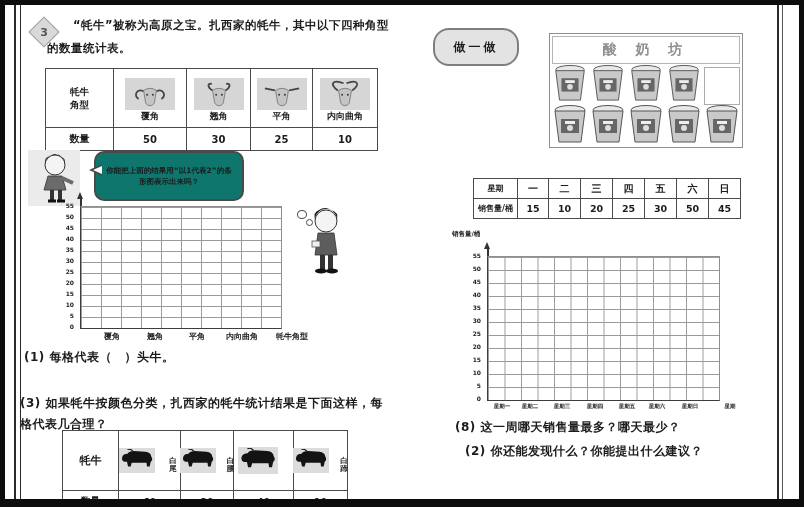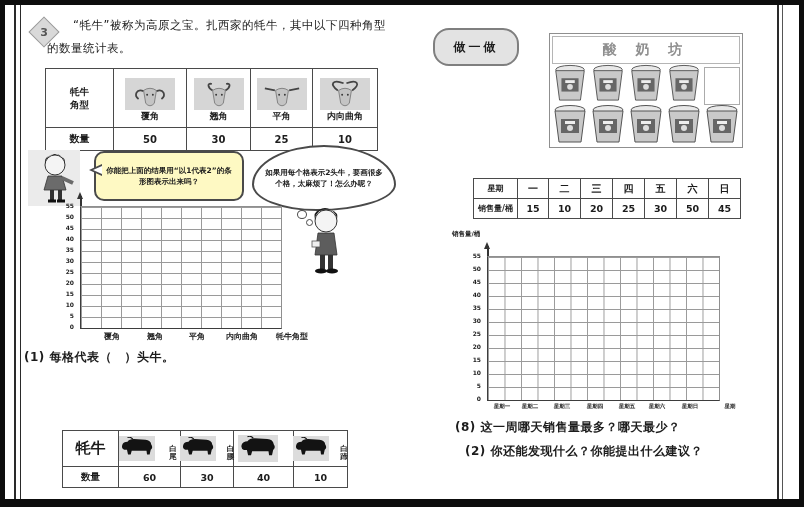--- a/index.html
+++ b/index.html
@@ -6,41 +6,41 @@
   .sheet{position:relative;width:804px;height:507px;background:#ffffff;overflow:hidden;
          font-family:"DejaVu Sans","Liberation Sans",sans-serif;color:#1c1c1c}
   .abs{position:absolute}
   
   .outer{inset:0;border:5px solid #0d0d0d;border-bottom-width:8px;pointer-events:none;z-index:9}
   .spineL{left:14px;top:5px;bottom:8px;width:4px;border-left:2px solid #2a2a2a;border-right:1px solid #2a2a2a}
   .spineR{left:777px;top:5px;bottom:8px;width:3px;border-left:2px solid #2a2a2a;border-right:1px solid #555}
   
   .dia{left:33px;top:21px;width:20px;height:20px;background:#d9d9d9;border:1.5px solid #9a9a9a;transform:rotate(45deg)}
   .dia span{display:flex;width:100%;height:100%;align-items:center;justify-content:center;transform:rotate(-45deg);font-size:11px;font-weight:bold;color:#555}
-  .ptext{left:47px;top:14px;width:348px;font-size:11.5px;font-weight:normal;line-height:23px;text-indent:26px;letter-spacing:.5px}
+  .ptext{left:47px;top:14px;width:348px;font-size:11.5px;font-weight:bold;line-height:23px;text-indent:26px;letter-spacing:.5px}
   
   table.grid{border-collapse:collapse;width:100%;table-layout:fixed;background:#fff}
   table.grid td{border:1px solid #4a4a4a;text-align:center;vertical-align:middle;font-weight:bold;color:#1c1c1c;padding:0}
   .t1{left:45px;top:68px;width:332px}
   .t1 tr:first-child td{height:58px}
   .t1 tr:last-child td{height:22px;font-size:10px}
   .th-wrap{width:2.4em;margin:0 auto;font-size:9.5px;line-height:13px}
   .horn-img{width:50px;height:32px;margin:3px auto 1px;background:#d6d6d6;display:flex;align-items:center;justify-content:center;overflow:visible}
   .horn-label{font-size:9px;line-height:11px}
   .t2{left:62px;top:430px;width:285px}
   .t2 tr:first-child td{height:28px}
   .t2 tr:last-child td{height:20px;font-size:9.5px}
-  .t2 .hd{font-size:15px}
-  .yakcell{display:flex;align-items:flex-end;justify-content:center;gap:11px;padding:4px 0}
+  .t2 .hd{font-size:11px}
+  .yakcell{display:flex;align-items:flex-end;justify-content:center;gap:11px;padding:16px 0}
   .yakbox{background:#dcdcdc;padding:1px}
   .yaklabel{font-size:7.5px;line-height:8px}
   
   .girl{left:28px;top:150px;width:52px;height:56px;background:#ebebeb}
   .boy{left:299px;top:205px;width:54px;height:74px}
-  .sb{left:94px;top:151px;width:150px;height:50px;border:2px solid #4a4a4a;border-radius:10px;background:#fef9c3;
+  .sb{left:94px;top:151px;width:150px;height:50px;border:2px solid #4a4a4a;border-radius:10px;background:#0f766e;
       display:flex;align-items:center;justify-content:center;text-align:center;font-size:7.5px;font-weight:bold;line-height:11px;padding:2px 8px;box-sizing:border-box}
   .sb::before{content:"";position:absolute;left:-13px;top:11px;border:6px solid transparent;border-right:13px solid #4a4a4a}
   .sb::after{content:"";position:absolute;left:-7px;top:13px;border:4px solid transparent;border-right:9px solid #fff}
   .cloud{left:252px;top:145px;width:144px;height:66px;border:2px solid #4a4a4a;background:#fff;
       border-radius:50% 50% 55% 45% / 60% 60% 40% 40%;
       display:flex;align-items:center;justify-content:center;text-align:center;font-size:7.5px;font-weight:bold;line-height:11px;padding:4px 10px;box-sizing:border-box}
   .dot{border:1.5px solid #4a4a4a;border-radius:50%;background:#fff}
   .d1{left:297px;top:210px;width:8px;height:7px}
   .d2{left:306px;top:219px;width:5px;height:5px}
   
@@ -167,21 +167,20 @@
         <path d="M17,14 a10,10 0 0 1 20,0 q1,-6 -5,-8 q-6,-4 -11,0 q-5,2 -4,8z" fill="#1a1a1a"></path>
         <path d="M20,26 h14 l4,14 h-22 z" fill="#6b6b6b" stroke="#333" stroke-width="0.8"></path>
         <path d="M34,28 L45,33" stroke="#6b6b6b" stroke-width="4"></path>
         <rect x="22" y="40" width="4" height="10" fill="#333"></rect>
         <rect x="30" y="40" width="4" height="10" fill="#333"></rect>
         <path d="M20,51 h8 M29,51 h8" stroke="#111" stroke-width="3"></path>
       </svg>
   </div>
   <div class="abs sb">你能把上面的结果用“以1代表2”的条形图表示出来吗？</div>
 
-  <div class="abs cloud">如果用每个格表示2头牛，要画很多个格，太麻烦了！怎么办呢？</div>
   <div class="abs dot d1"></div>
   <div class="abs dot d2"></div>
   <div class="abs boy">
     <svg width="54" height="74" viewBox="0 0 54 74">
         <circle cx="27" cy="16" r="11" fill="#f4f4f4" stroke="#333"></circle>
         <path d="M16,15 a11,11 0 0 1 22,0 q2,-8 -6,-10 q-6,-4 -12,0 q-6,2 -4,10z" fill="#1a1a1a"></path>
         <path d="M19,28 h16 l3,22 h-22 z" fill="#5d5d5d" stroke="#333" stroke-width="0.8"></path>
         <rect x="13" y="36" width="8" height="6" fill="#efefef" stroke="#555" stroke-width="0.8"></rect>
         <rect x="21" y="50" width="5" height="14" fill="#333"></rect>
         <rect x="29" y="50" width="5" height="14" fill="#333"></rect>
@@ -207,20 +206,21 @@
     <span>0</span>
   </div>
   <div class="abs plot lplot"></div>
   <span class="abs xlab lxlab" style="left:112px">覆角</span>
   <span class="abs xlab lxlab" style="left:155px">翘角</span>
   <span class="abs xlab lxlab" style="left:197px">平角</span>
   <span class="abs xlab lxlab" style="left:242px">内向曲角</span>
   <span class="abs xlab lxlab" style="left:292px">牦牛角型</span>
 
   <div class="abs q" style="left:24px;top:347px">(1) 每格代表（　）头牛。</div>
+  <div class="abs q" style="left:20px;top:393px;width:374px">(3) 如果牦牛按颜色分类，扎西家的牦牛统计结果是下面这样，每格代表几合理？</div>
 
   <div class="abs t2">
     <table class="grid">
       <colgroup>
           <col style="width:56px">
           <col style="width:62px">
           <col style="width:53px">
           <col style="width:60px">
           <col style="width:54px">
         </colgroup>

